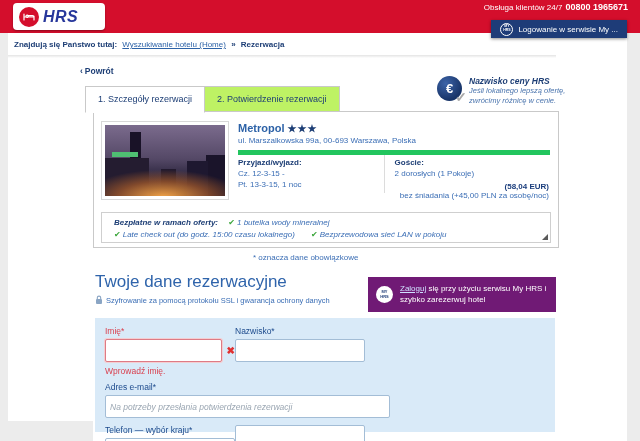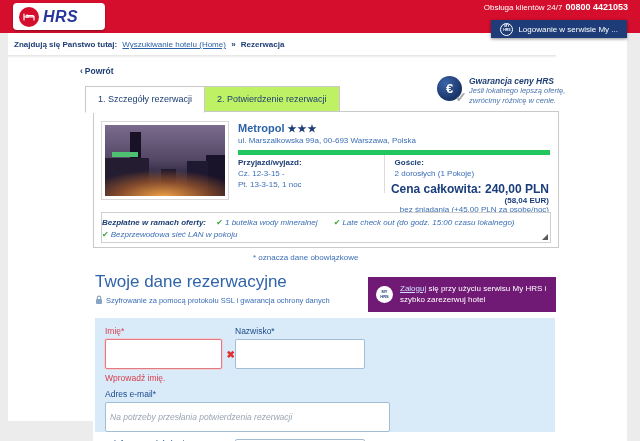--- a/index.html
+++ b/index.html
@@ -77,21 +77,21 @@
   .details-row { display:flex; margin-top:5px; border-top:5px solid #22c55e;gap:40px; }
   .details-row .col { padding:3px 10px 3px 0; }
   .details-row .col.guests { border-left:1px solid #dcdcdc; padding-left:10px; flex:1;margin-left:32px; }
   .details-row .lbl { font-size:8px; font-weight:bold; color:#1d3e75; line-height:1.35; }
   .details-row .val { font-size:8px; color:#3b6eb5; line-height:1.35; }
   .price-block { position:absolute; right:9px; top:70px; text-align:right; }
   .price-main { font-size:12px; font-weight:bold; color:#1a3d7c; }
   .price-eur { font-size:8px; font-weight:bold; color:#1a3d7c; }
   .price-note { font-size:8px; color:#3b6eb5; }
   .offers-box { position:absolute; left:7px; right:7px; bottom:4px; height:31px; border:1px solid #cfcfcf; background:#fff;
-                padding:4px 0; font-size:8px; font-style:italic; line-height:1.5; }
+                padding:4px 12px; font-size:8px; font-style:italic; line-height:1.5; }
   .offers-title { font-weight:bold; color:#1d3e75; margin-right:8px; }
   .offer { color:#3b6eb5; margin-right:14px; white-space:nowrap; }
   .offer .chk { color:#3aa53a; font-style:normal; margin-right:2px; }
   .resize-handle { position:absolute; right:2px; bottom:2px; width:0; height:0; border-left:6px solid transparent; border-bottom:6px solid #5a5a5a; }
 
   .required-note { position:absolute; left:253px; top:253px; font-size:8px; color:#3b6eb5; }
 
   
   .section-title { position:absolute; left:95px; top:272px; font-size:17px; font-weight:normal; color:#2f64ab; }
   .ssl { position:absolute; left:95px; top:295px; font-size:7.5px; color:#3b6eb5; display:flex; align-items:center; gap:3px; }
@@ -99,21 +99,21 @@
            gap:7px; padding:0 8px; cursor:pointer; }
   .promo-text { font-size:8px; color:#fff; line-height:1.35; }
   .promo-text a { color:#cfe0ff; text-decoration:underline; cursor:pointer; }
 
   .form-panel { position:absolute; left:95px; top:318px; width:460px; height:114px; background:#d9eaf8; padding:8px 10px; }
   .f-row { display:flex; }
   .f-field { width:130px; }
   .f-field.wide { width:285px; }
   .f-field label { display:block; font-size:8.5px; color:#1c4a8c; margin-bottom:3px; }
   .f-field input, .f-field select {
-    width:100%; height:30px; border:1px solid #a3bdd6; border-radius:2px; background:#fff;
+    width:100%; height:23px; border:1px solid #a3bdd6; border-radius:2px; background:#fff;
     font-size:8.5px; font-family:inherit; color:#333; padding:0 4px; }
   .f-field input::placeholder { color:#9aa6b2; font-style:italic; }
   .f-field.error label { color:#d9414f; }
   .f-field.error input { border-color:#de7b85; box-shadow:0 0 0 1px #f3ced2; }
   .input-x { display:flex; align-items:center; }
   .x-mark { color:#e03131; font-size:10px; font-weight:bold; margin-left:5px; }
   .error-msg { font-size:8.5px; color:#d9414f; margin:4px 0 6px; }
   .select-wrap { position:relative; }
   .select-wrap select { appearance:none; -webkit-appearance:none; padding-right:14px; }
   .dd-arrow { position:absolute; right:5px; top:5px; font-size:6px; color:#444; pointer-events:none; }
@@ -128,21 +128,21 @@
 <div class="header">
   <div class="logo">
     <span class="bed-circle">
       <svg width="12" height="12" viewBox="0 0 12 12">
           <path d="M1 3 v6 M1 6 h10 M11 5 v4 M3 5.2 a1.2 1.2 0 1 1 0 .1 M4.6 4.6 h5 a1.4 1.4 0 0 1 1.4 1.4" stroke="#fff" stroke-width="1.2" fill="none" stroke-linecap="round"></path>
         </svg>
     </span>
     <span class="hrs-text">HRS</span>
   </div>
   <div class="support">
-    <span>Obsługa klientów 24/7</span><b>00800 4421053</b>
+    <span>Obsługa klientów 24/7</span><b>00800 1965671</b>
   </div>
 </div>
 <button class="login-btn">
   <span class="myhrs-ring">
     <span>MY</span>
       <span>HRS</span>
   </span>
   <span>Logowanie w serwisie My ...</span>
 </button>
 
@@ -161,21 +161,21 @@
   <div class="tab active">1. Szczegóły rezerwacji</div>
   <div class="tab">2. Potwierdzenie rezerwacji</div>
 </div>
 
 <div class="guarantee">
   <div class="euro-icon">
     <span>€</span>
     <span class="g-check">✓</span>
   </div>
   <div class="g-text">
-    <div class="g-title">Gwarancja ceny HRS</div>
+    <div class="g-title">Nazwisko ceny HRS</div>
     <div class="g-line">Jeśli lokalnego lepszą ofertę,</div>
     <div class="g-line">zwrócimy różnicę w cenie.</div>
   </div>
 </div>
 
 <section class="hotel-panel">
   <div class="photo-frame">
     <div class="photo"></div>
   </div>
   <div class="hotel-info">
@@ -190,24 +190,20 @@
         <div class="val">Cz. 12-3-15 -</div>
         <div class="val">Pt. 13-3-15, 1 noc</div>
       </div>
       <div class="col guests">
         <div class="lbl">Goście:</div>
         <div class="val">2 dorosłych (1 Pokoje)</div>
       </div>
     </div>
   </div>
   <div class="price-block">
-    <div class="price-main">
-      <span>Cena całkowita:</span>
-      <span>240,00 PLN</span>
-    </div>
     <div class="price-eur">(58,04 EUR)</div>
     <div class="price-note">bez śniadania (+45,00 PLN za osobę/noc)</div>
   </div>
   <div class="offers-box">
     <span class="offers-title">Bezpłatne w ramach oferty:</span>
     <span class="offer"><span class="chk">✔</span><span>1 butelka wody mineralnej</span></span>
     <span class="offer"><span class="chk">✔</span><span>Late check out (do godz. 15:00 czasu lokalnego)</span></span>
     <span class="offer"><span class="chk">✔</span><span>Bezprzewodowa sieć LAN w pokoju</span></span>
     <span class="resize-handle"></span>
   </div>

